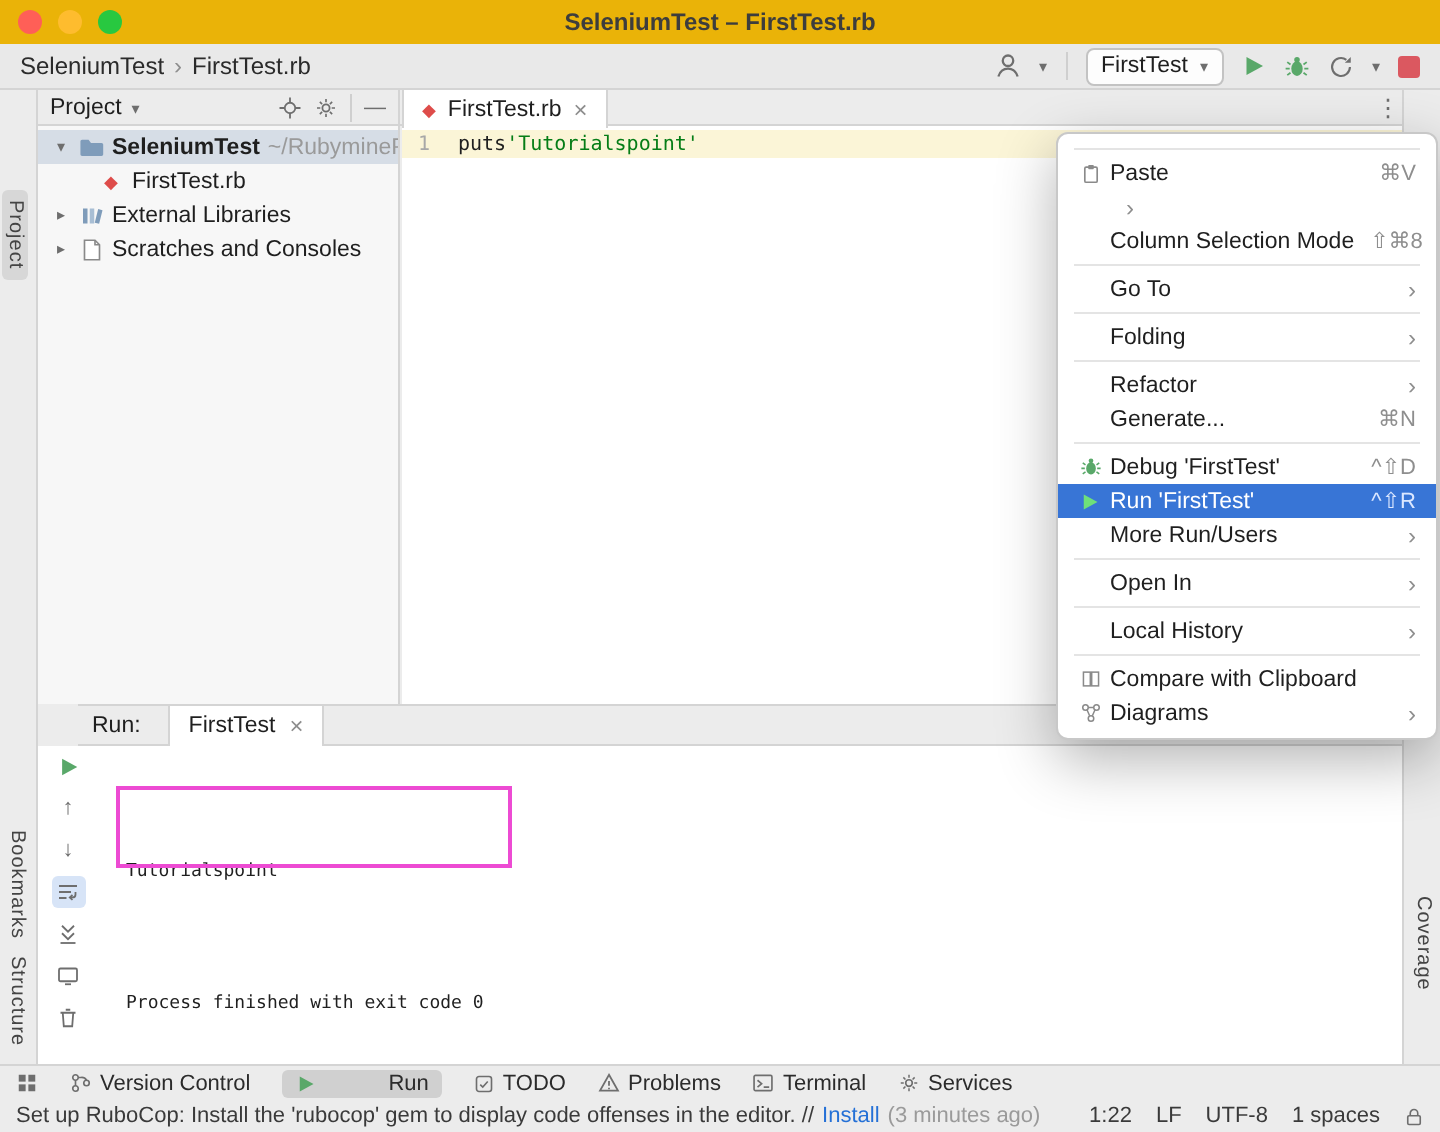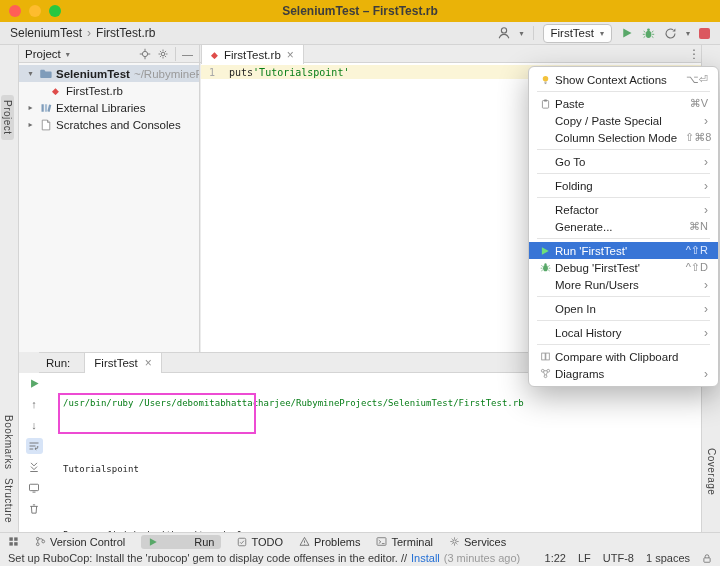--- a/index.html
+++ b/index.html
@@ -280,21 +280,20 @@
           </svg>
       </span>
       <span class="cicon">
         <svg width="12" height="12" viewBox="0 0 16 16">
             <path d="M3 4.5h10M6.5 2.5h3" stroke="#6e6e6e" stroke-width="1.2" fill="none"></path>
             <path d="M4.5 4.5l.7 9h5.6l.7-9" stroke="#6e6e6e" stroke-width="1.2" fill="none"></path>
           </svg>
       </span>
     </div>
     <div class="clines">
-      <div class="cline cmd">/usr/bin/ruby /Users/debomitabhattacharjee/RubymineProjects/SeleniumTest/FirstTest.rb</div>
       <div class="cline"></div>
       <div class="cline">Tutorialspoint</div>
       <div class="cline"></div>
       <div class="cline">Process finished with exit code 0</div>
     </div>
   </div>
   <div class="annotation"></div>
 
   <div class="toolbar-bottom">
     <span class="iconbtn">
@@ -374,44 +373,33 @@
       <span class="iconbtn">
         <svg width="10" height="11" viewBox="0 0 16 16">
             <rect x="3" y="7" width="10" height="7" rx="1" fill="none" stroke="#6e6e6e" stroke-width="1.3"></rect>
             <path d="M5 7V5a3 3 0 0 1 6 0v2" fill="none" stroke="#6e6e6e" stroke-width="1.3"></path>
           </svg>
       </span>
     </span>
   </div>
 
   <div class="menu">
-    <div class="mi">
-      <span class="mic">
-        <svg width="11" height="12" viewBox="0 0 16 16">
-            <circle cx="8" cy="6" r="4" fill="#f3c23c"></circle>
-            <path d="M6.3 11.2h3.4M6.8 13.2h2.4" stroke="#8a8a8a" stroke-width="1.2"></path>
-          </svg>
-      </span>
-      <span class="mil">Show Context Actions</span>
-      <span class="mis">⌥⏎</span>
-    </div>
     <div class="msep"></div>
     <div class="mi">
       <span class="mic">
         <svg width="11" height="12" viewBox="0 0 16 16">
             <rect x="3.5" y="3" width="9" height="11" rx="1" fill="none" stroke="#8a8a8a" stroke-width="1.2"></rect>
             <rect x="6" y="1.5" width="4" height="3" rx="0.5" fill="#8a8a8a"></rect>
           </svg>
       </span>
       <span class="mil">Paste</span>
       <span class="mis">⌘V</span>
     </div>
     <div class="mi">
       <span class="mic"></span>
-      <span class="mil">Copy / Paste Special</span>
       <span class="mia">›</span>
     </div>
     <div class="mi">
       <span class="mic"></span>
       <span class="mil">Column Selection Mode</span>
       <span class="mis">⇧⌘8</span>
     </div>
     <div class="msep"></div>
     <div class="mi">
       <span class="mic"></span>
@@ -429,41 +417,41 @@
       <span class="mic"></span>
       <span class="mil">Refactor</span>
       <span class="mia">›</span>
     </div>
     <div class="mi">
       <span class="mic"></span>
       <span class="mil">Generate...</span>
       <span class="mis">⌘N</span>
     </div>
     <div class="msep"></div>
+    <div class="mi">
+      <span class="mic">
+        <svg width="11" height="11" viewBox="0 0 16 16">
+            <ellipse cx="8" cy="9" rx="3.5" ry="4.5" fill="#59a869"></ellipse>
+            <circle cx="8" cy="3.5" r="1.7" fill="#59a869"></circle>
+            <path d="M4 6.5L2 5M12 6.5L14 5M3.5 9H1M12.5 9H15M4 11.5L2 13M12 11.5L14 13" stroke="#59a869" stroke-width="1.1" fill="none"></path>
+          </svg>
+      </span>
+      <span class="mil">Debug 'FirstTest'</span>
+      <span class="mis">^⇧D</span>
+    </div>
     <div class="mi sel">
       <span class="mic">
         <svg width="10" height="10" viewBox="0 0 16 16">
             <path d="M3 2l11 6-11 6z" fill="#6ee07a"></path>
           </svg>
       </span>
       <span class="mil">Run 'FirstTest'</span>
       <span class="mis">^⇧R</span>
     </div>
     <div class="mi">
-      <span class="mic">
-        <svg width="11" height="11" viewBox="0 0 16 16">
-            <ellipse cx="8" cy="9" rx="3.5" ry="4.5" fill="#59a869"></ellipse>
-            <circle cx="8" cy="3.5" r="1.7" fill="#59a869"></circle>
-            <path d="M4 6.5L2 5M12 6.5L14 5M3.5 9H1M12.5 9H15M4 11.5L2 13M12 11.5L14 13" stroke="#59a869" stroke-width="1.1" fill="none"></path>
-          </svg>
-      </span>
-      <span class="mil">Debug 'FirstTest'</span>
-      <span class="mis">^⇧D</span>
-    </div>
-    <div class="mi">
       <span class="mic"></span>
       <span class="mil">More Run/Users</span>
       <span class="mia">›</span>
     </div>
     <div class="msep"></div>
     <div class="mi">
       <span class="mic"></span>
       <span class="mil">Open In</span>
       <span class="mia">›</span>
     </div>

